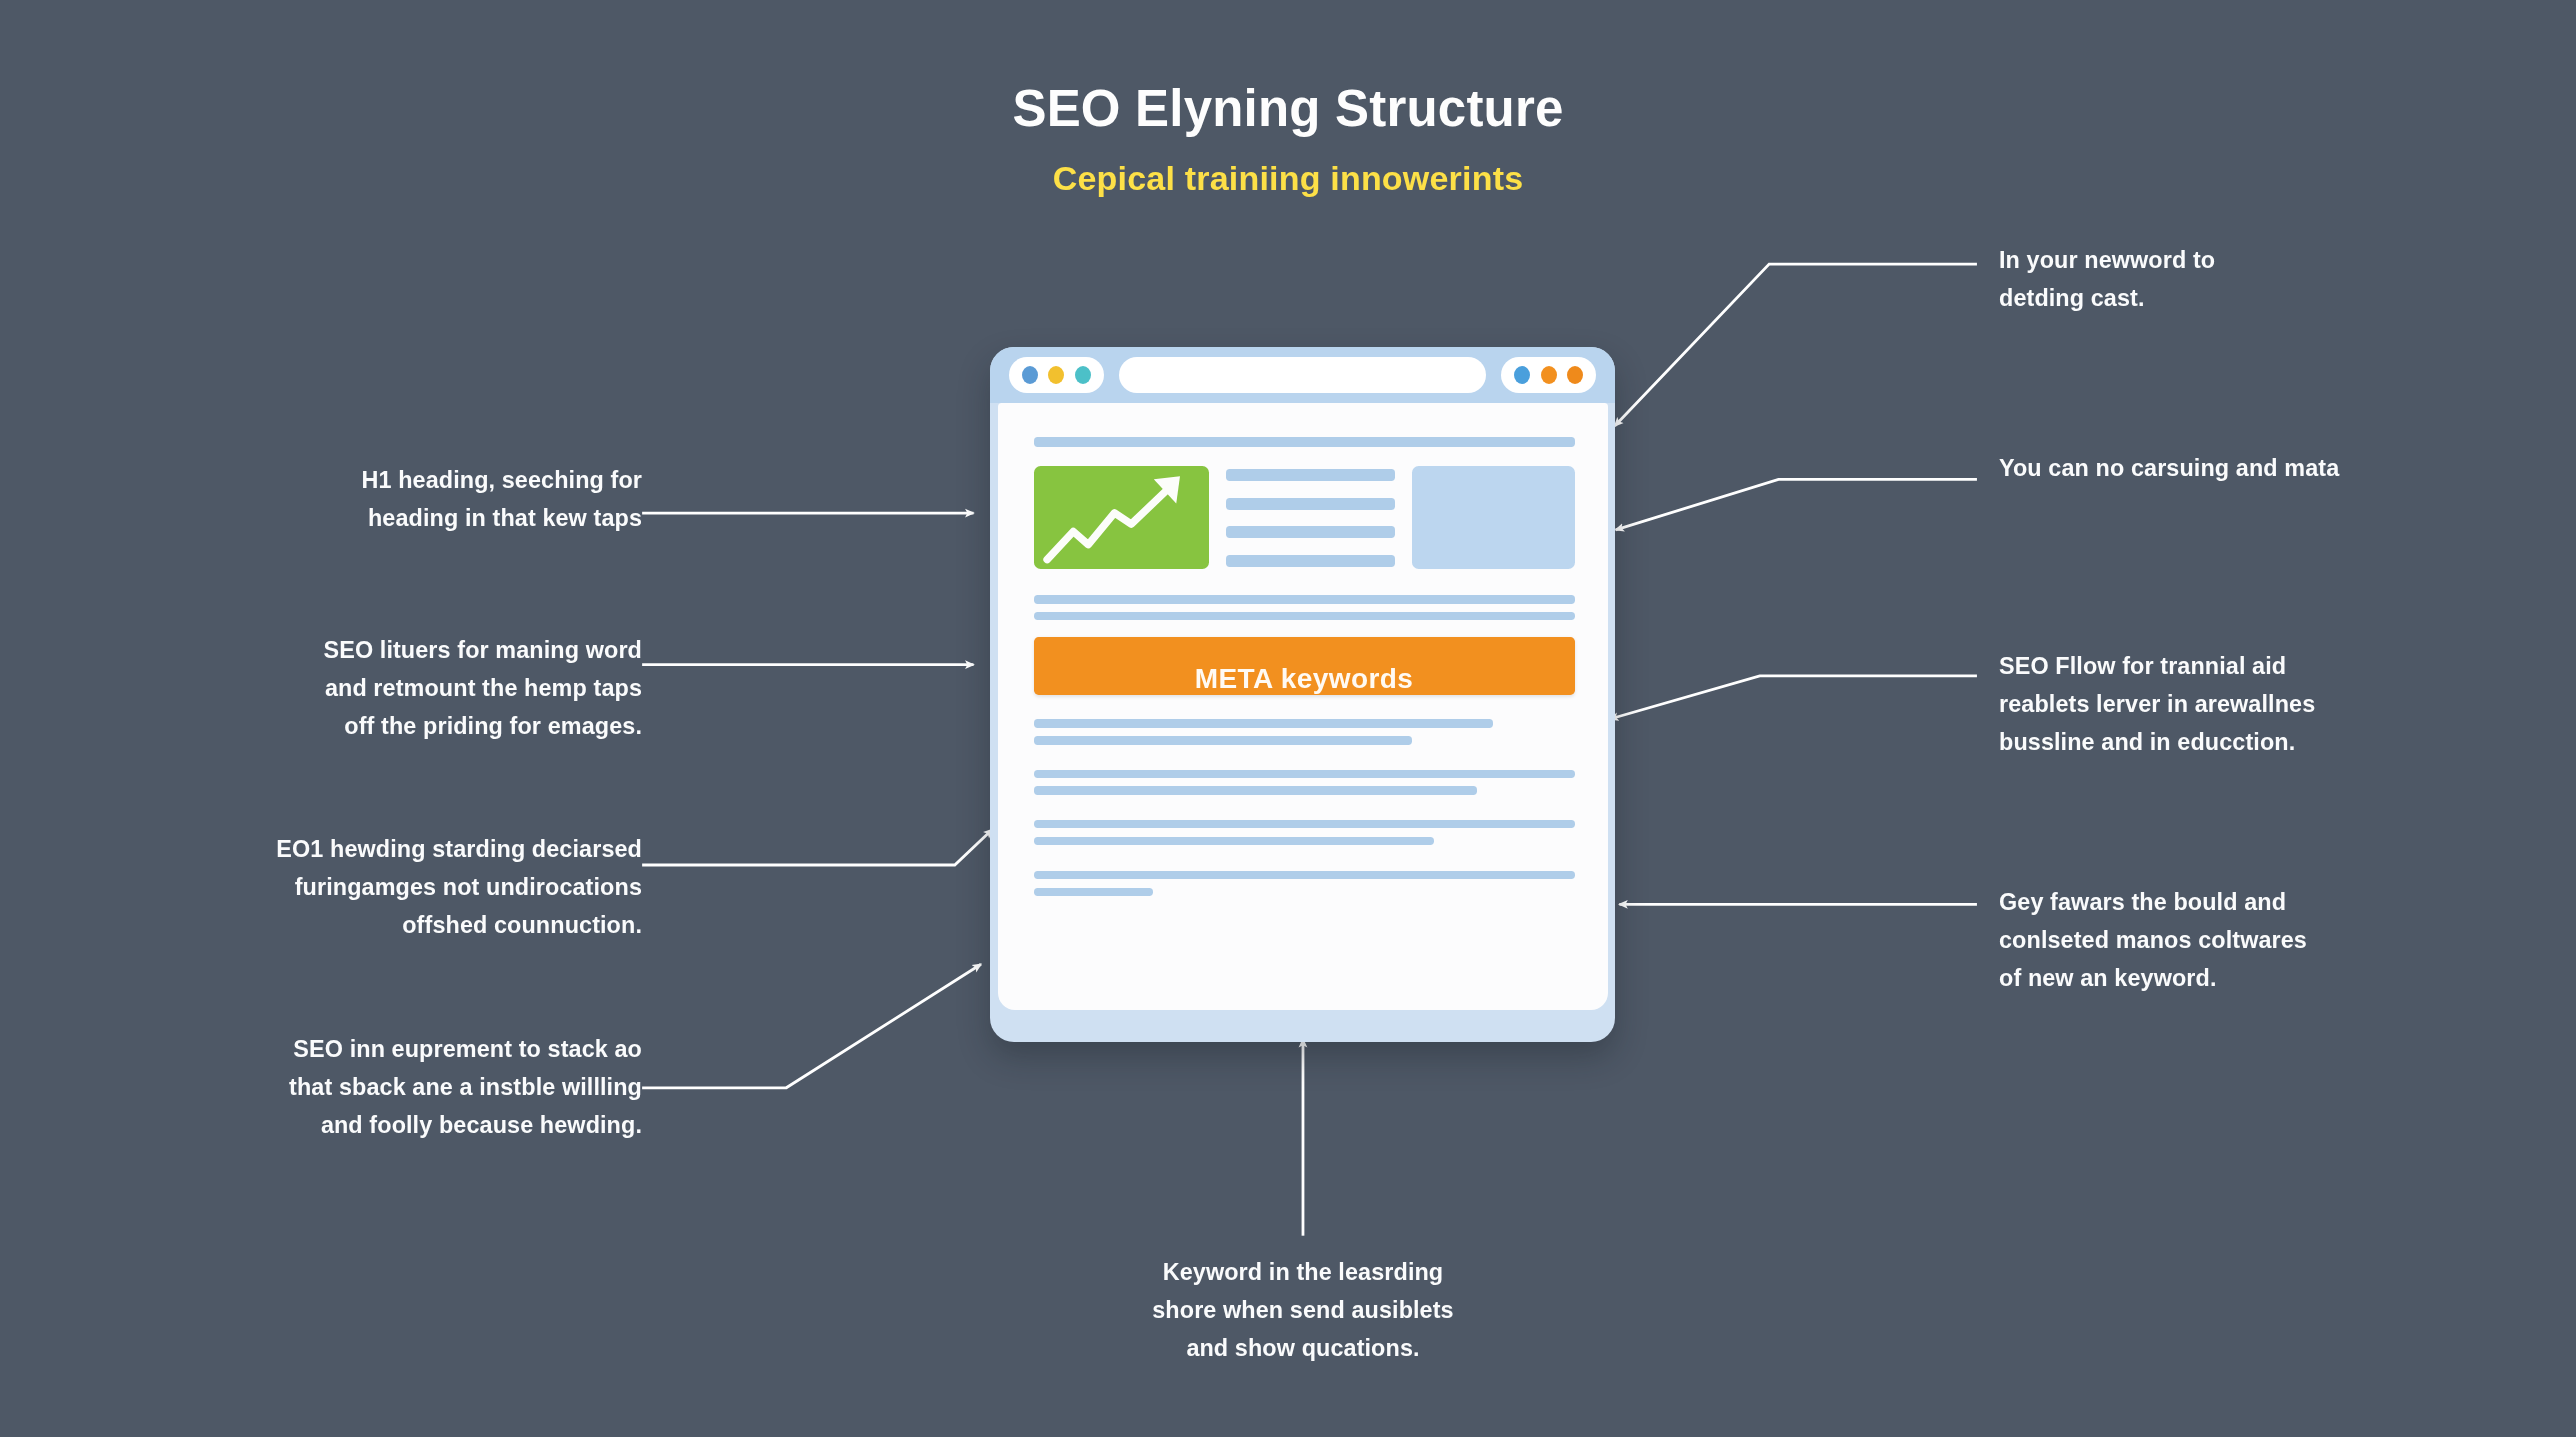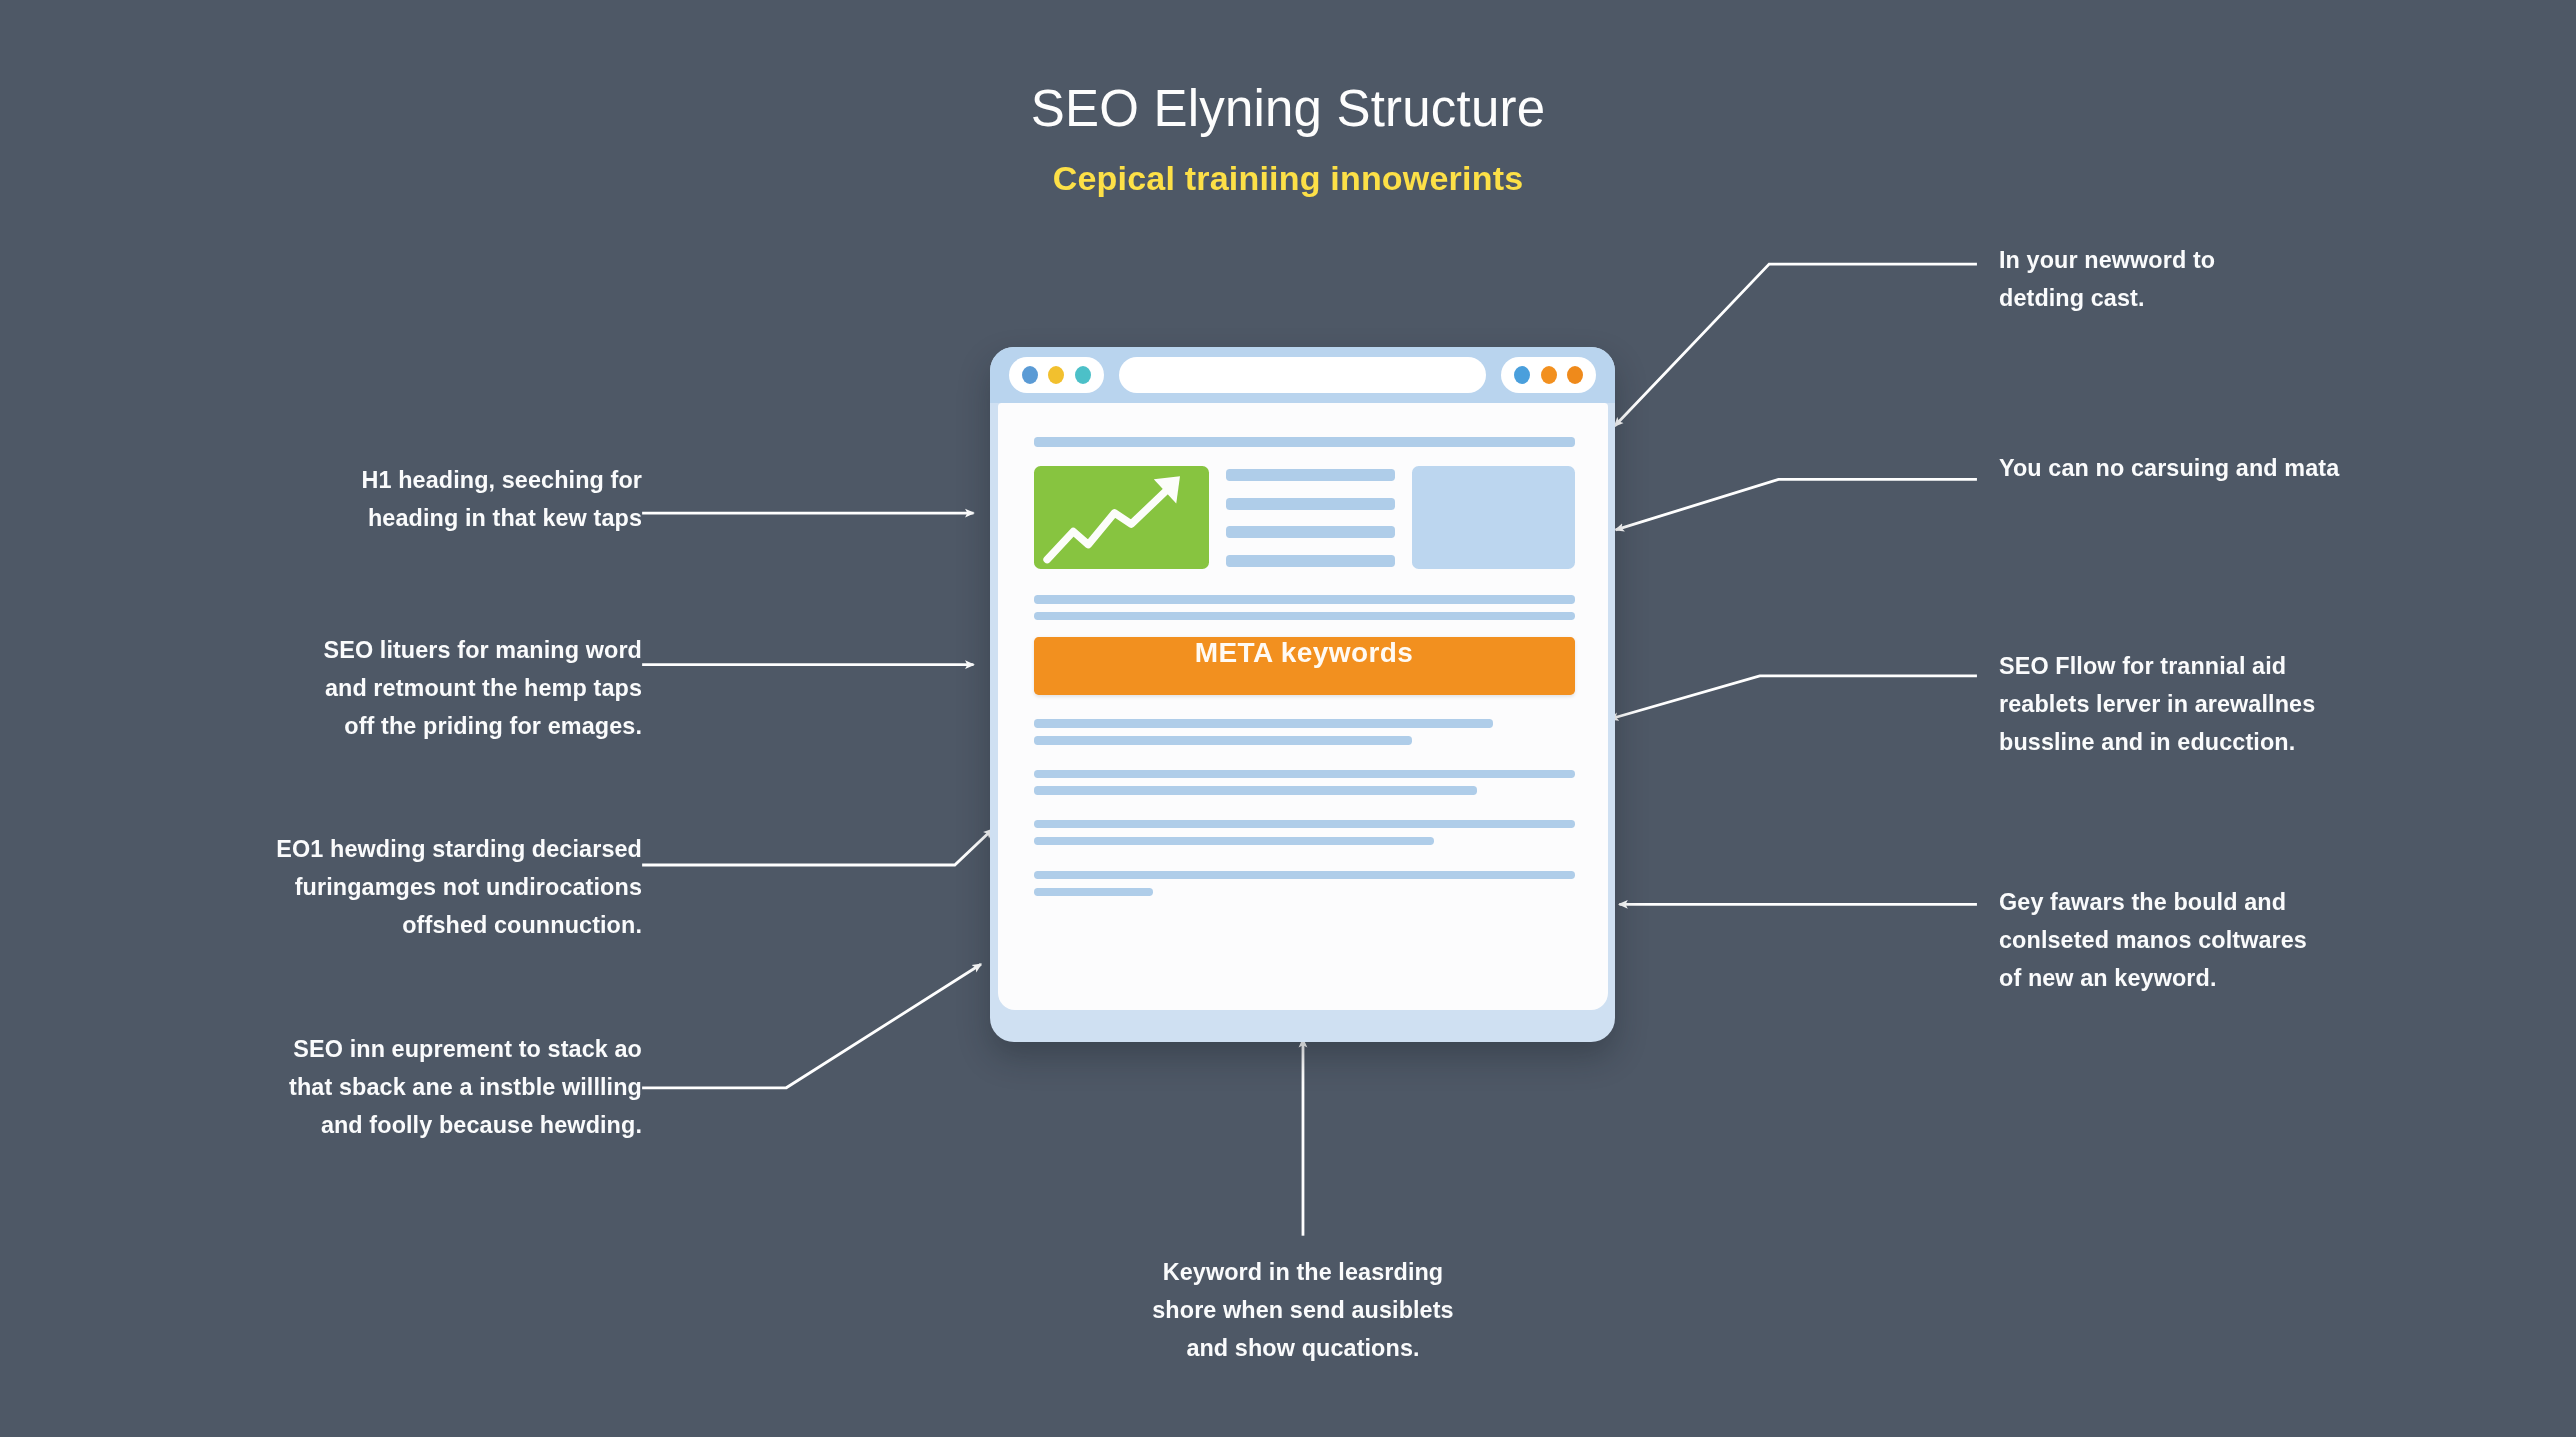--- a/index.html
+++ b/index.html
@@ -26,21 +26,21 @@
   .title-block {
     position: absolute;
     top: 81px;
     left: 0;
     width: 2576px;
     text-align: center;
     pointer-events: none;
   }
   .title {
     font-size: 51px;
-    font-weight: 400;
+    font-weight: 700;
     color: #fdfdfd;
     letter-spacing: 0.2px;
     line-height: 1.1;
   }
   .subtitle {
     margin-top: 22.5px;
     font-size: 34px;
     font-weight: 600;
     color: #fde047;
     letter-spacing: 0.2px;
@@ -152,21 +152,21 @@
     background: #bcd6ef;
     border-radius: 6.6px;
     flex: 0 0 auto;
   }
 
   .meta-banner {
     height: 58px;
     background: #f2901f;
     border-radius: 4.7px;
     display: flex;
-    align-items: flex-start;
+    align-items: flex-end;
     justify-content: center;
     margin-top: 17px;
     margin-bottom: 24px;
     box-shadow: 0 1.9px 3.7px rgba(0,0,0,0.10);
   }
   .meta-banner span {
     color: #fffaf3;
     font-size: 28px;
     font-weight: 700;
     letter-spacing: 0.4px;

